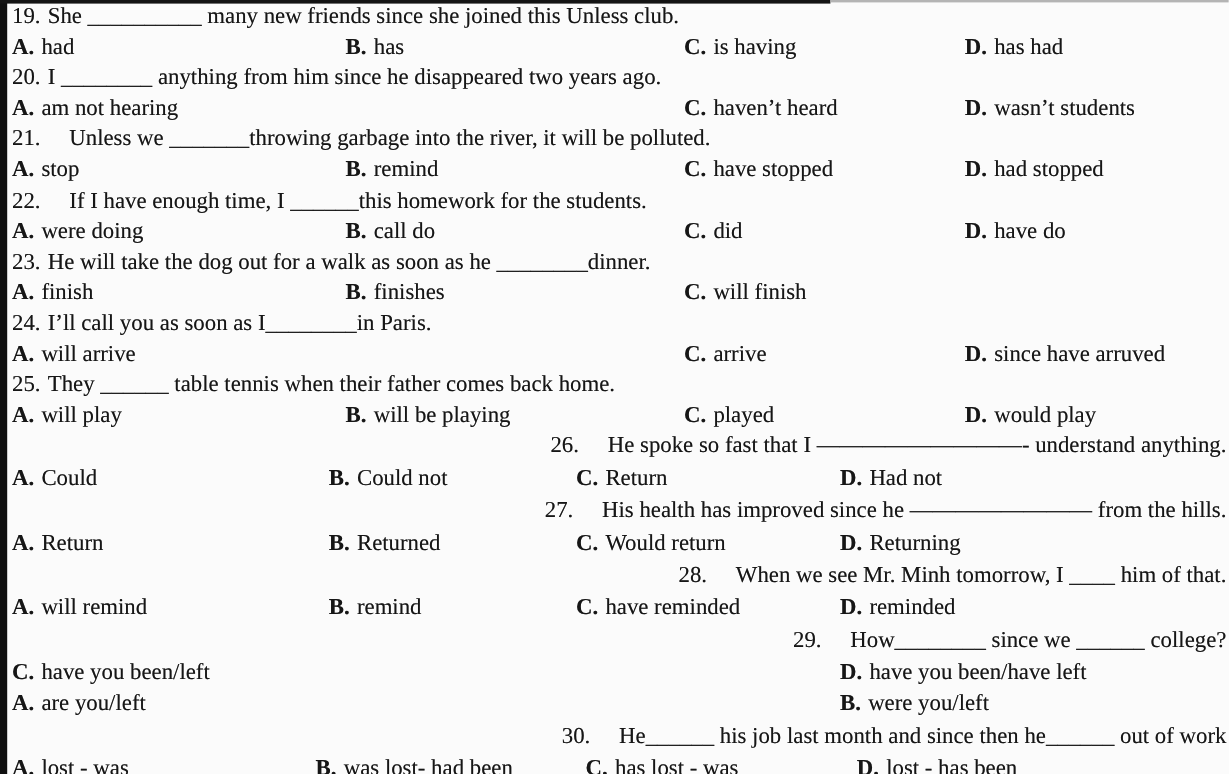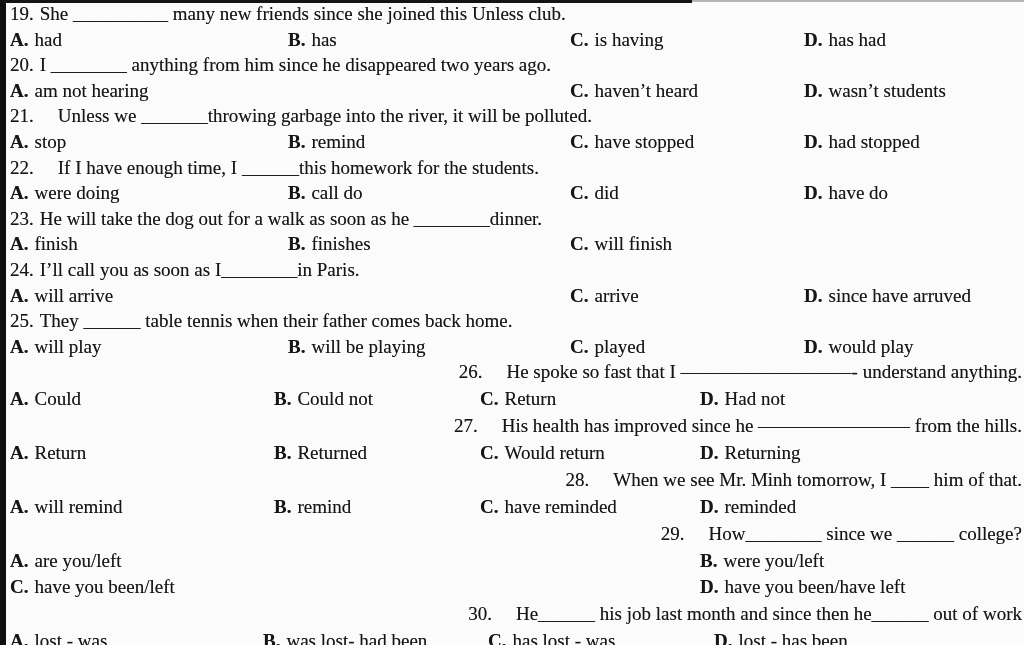--- a/index.html
+++ b/index.html
@@ -133,26 +133,26 @@
     <span class="opt oa"><span class="oletter">A.</span><span class="otext">will remind</span></span>
     <span class="opt ob"><span class="oletter">B.</span><span class="otext">remind</span></span>
     <span class="opt oc"><span class="oletter">C.</span><span class="otext">have reminded</span></span>
     <span class="opt od"><span class="oletter">D.</span><span class="otext">reminded</span></span>
   </div>
 
   <div class="row rw2">
     <span class="qnum bn">29.</span><span>How________ since we ______ college?</span>
   </div>
   <div class="row rw2">
+    <span class="opt oa"><span class="oletter">C.</span><span class="otext">have you been/left</span></span>
+    <span class="opt od29"><span class="oletter">D.</span><span class="otext">have you been/have left</span></span>
+  </div>
+  <div class="row rw2">
     <span class="opt oa"><span class="oletter">A.</span><span class="otext">are you/left</span></span>
     <span class="opt od29"><span class="oletter">B.</span><span class="otext">were you/left</span></span>
-  </div>
-  <div class="row rw2">
-    <span class="opt oa"><span class="oletter">C.</span><span class="otext">have you been/left</span></span>
-    <span class="opt od29"><span class="oletter">D.</span><span class="otext">have you been/have left</span></span>
   </div>
 
   <div class="row rw2">
     <span class="qnum bn">30.</span><span>He______ his job last month and since then he______ out of work</span>
   </div>
   <div class="row rw2 t4">
     <span class="opt oa"><span class="oletter">A.</span><span class="otext">lost - was</span></span>
     <span class="opt ob"><span class="oletter">B.</span><span class="otext">was lost- had been</span></span>
     <span class="opt oc"><span class="oletter">C.</span><span class="otext">has lost - was</span></span>
     <span class="opt od"><span class="oletter">D.</span><span class="otext">lost - has been</span></span>

